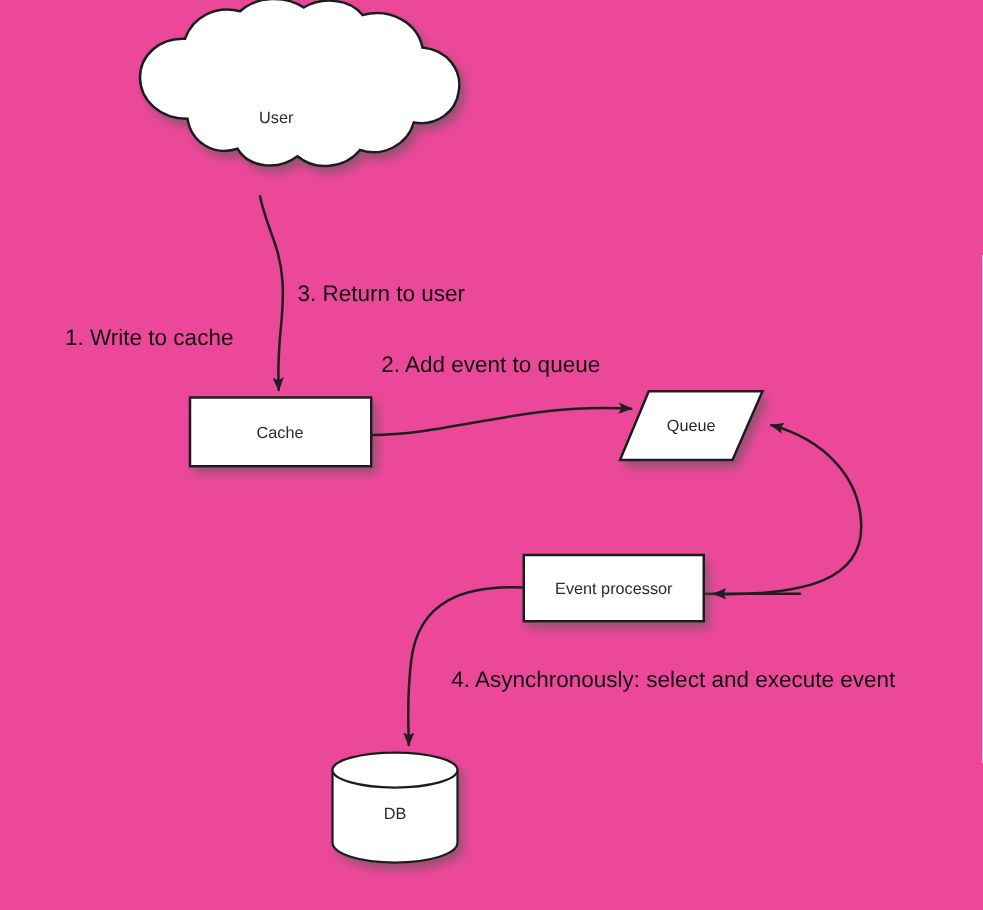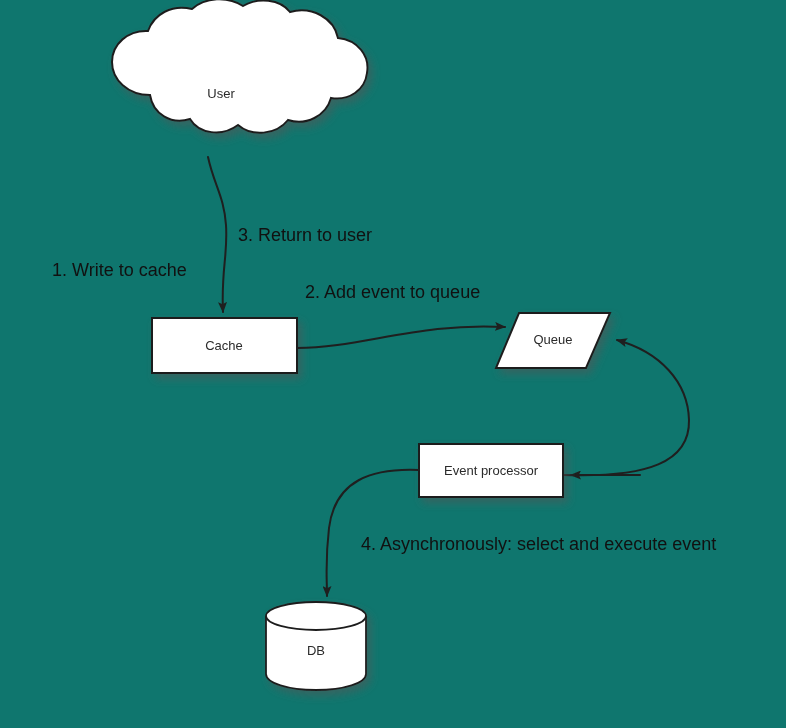--- a/index.html
+++ b/index.html
@@ -10,21 +10,21 @@
   }
   body {
     font-family: "Liberation Sans", "DejaVu Sans", sans-serif;
     color: #1a1a1a;
     -webkit-font-smoothing: antialiased;
   }
   #canvas {
     position: relative;
     width: 786px;
     height: 728px;
-    background: #0f766e;
+    background: #ec4899;
     overflow: hidden;
   }
   #diagram-svg {
     position: absolute;
     top: 0;
     left: 0;
     width: 786px;
     height: 728px;
     display: block;
   }

